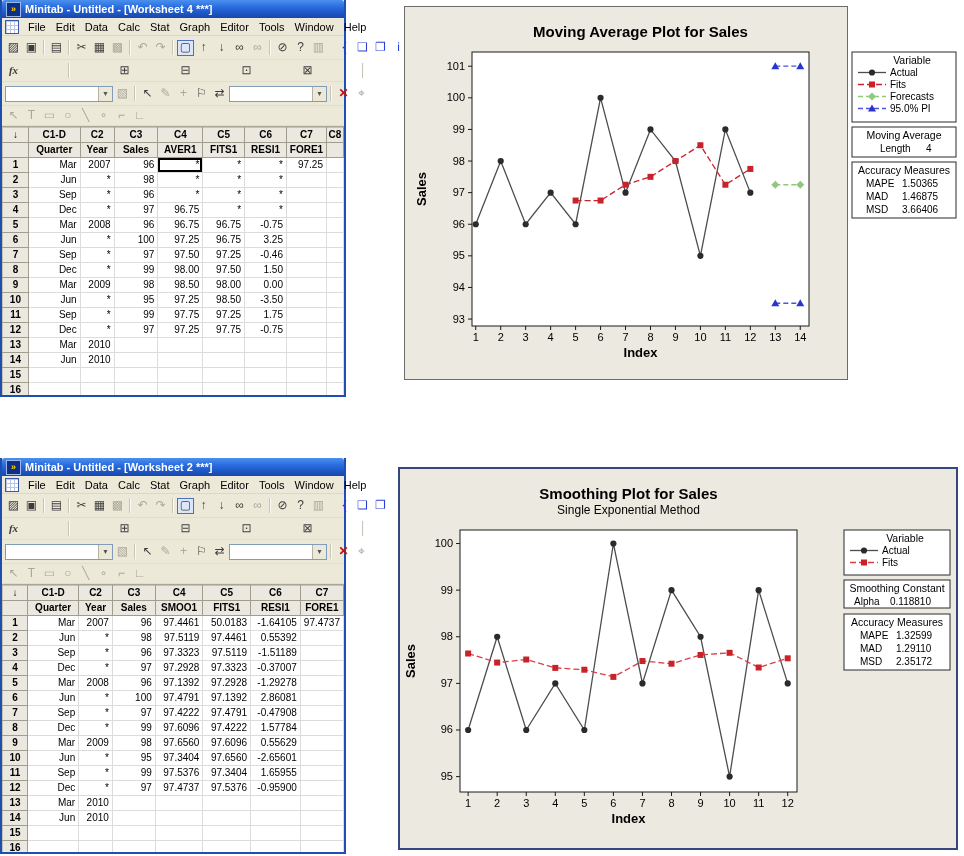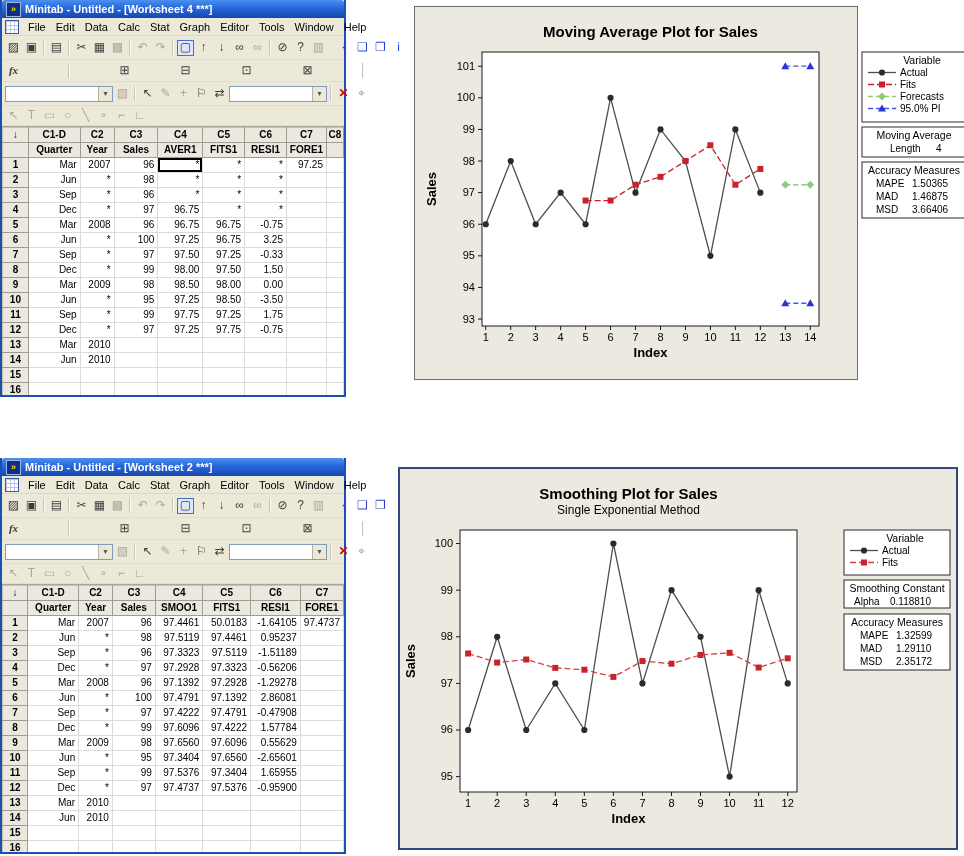--- a/index.html
+++ b/index.html
@@ -41,21 +41,21 @@
   .gridwrap{flex:1;background:#fff;border-top:1px solid #aaa695;overflow:hidden;}
   table.ws{border-collapse:collapse;table-layout:fixed;font-size:10px;}
   table.ws td{border:1px solid #dcdcdc;height:14px;line-height:14px;padding:0 3px;
     white-space:nowrap;overflow:hidden;text-align:right;color:#000;background:#fff;}
   table.ws td.hdr{background:#ebe8df;border:1px solid #c6c2b4;border-bottom-color:#a09c8e;
     border-right-color:#a09c8e;text-align:center;font-weight:bold;padding:0 1px;}
   table.ws td.sel{box-shadow:inset 0 0 0 2px #000;}
 
   
   .chart-panel{position:absolute;box-sizing:border-box;background:#ECE9E0;}
-  #chartpanel1{left:414px;top:6px;width:444px;height:374px;border:1px solid #6b6b6b;}
+  #chartpanel1{left:404px;top:6px;width:444px;height:374px;border:1px solid #6b6b6b;}
   #chartpanel2{left:398px;top:467px;width:560px;height:383px;border:2px solid #36477e;}
   .chart-panel svg{display:block;}
 </style>
 </head>
 <body>
 
 <div id="canvas">
 
   <section class="mtb-window" id="win1">
     <div class="titlebar">
@@ -248,21 +248,21 @@
               <td></td>
               <td></td>
             </tr>
             <tr>
               <td class="hdr">7</td>
               <td>Sep</td>
               <td>*</td>
               <td>97</td>
               <td>97.50</td>
               <td>97.25</td>
-              <td>-0.33</td>
+              <td>-0.46</td>
               <td></td>
               <td></td>
             </tr>
             <tr>
               <td class="hdr">8</td>
               <td>Dec</td>
               <td>*</td>
               <td>99</td>
               <td>98.00</td>
               <td>97.50</td>
@@ -495,41 +495,41 @@
               <td>-1.64105</td>
               <td>97.4737</td>
             </tr>
             <tr>
               <td class="hdr">2</td>
               <td>Jun</td>
               <td>*</td>
               <td>98</td>
               <td>97.5119</td>
               <td>97.4461</td>
-              <td>0.95237</td>
+              <td>0.55392</td>
               <td></td>
             </tr>
             <tr>
               <td class="hdr">3</td>
               <td>Sep</td>
               <td>*</td>
               <td>96</td>
               <td>97.3323</td>
               <td>97.5119</td>
               <td>-1.51189</td>
               <td></td>
             </tr>
             <tr>
               <td class="hdr">4</td>
               <td>Dec</td>
               <td>*</td>
               <td>97</td>
               <td>97.2928</td>
               <td>97.3323</td>
-              <td>-0.56206</td>
+              <td>-0.37007</td>
               <td></td>
             </tr>
             <tr>
               <td class="hdr">5</td>
               <td>Mar</td>
               <td>2008</td>
               <td>96</td>
               <td>97.1392</td>
               <td>97.2928</td>
               <td>-1.29278</td>

